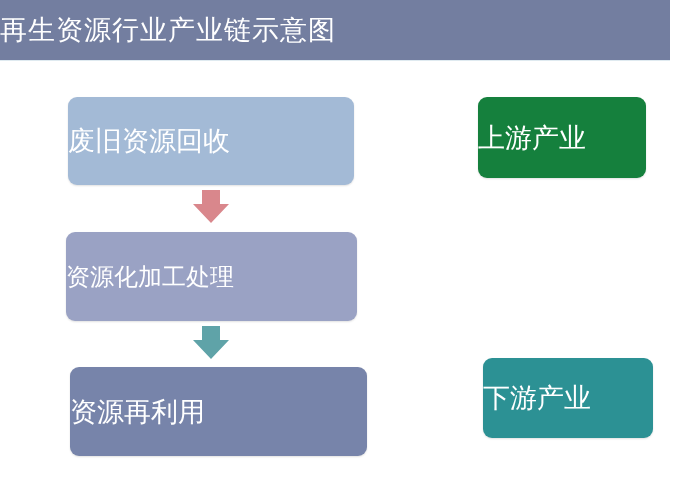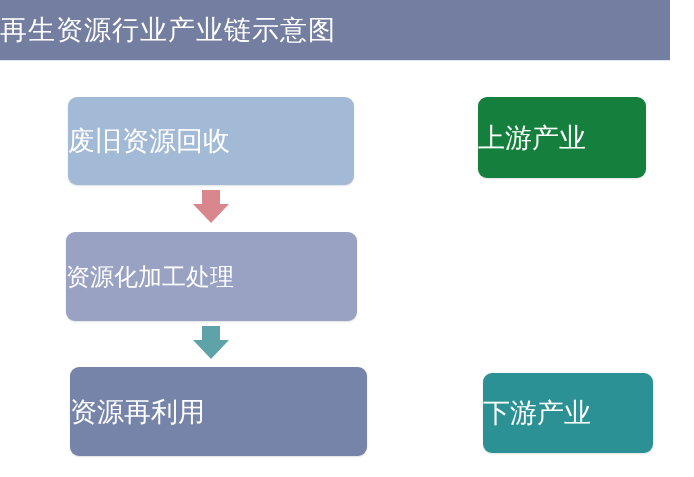--- a/index.html
+++ b/index.html
@@ -15,21 +15,21 @@
   .header-title { color:#ffffff; font-size:27px; letter-spacing:1px; }
   .box {
     position:absolute; border-radius:9px; display:flex; align-items:center; justify-content:flex-start;
     color:#ffffff; box-shadow: 0 1px 2px rgba(0,0,0,0.12);
   }
   .box span { white-space:nowrap; }
   .b1 { left:68px; top:97px; width:286px; height:88px; background:#a3bad6; font-size:27px; }
   .b2 { left:66px; top:232px; width:291px; height:89px; background:#9aa2c4; font-size:24px; }
   .b3 { left:62px; top:367px; width:297px; height:89px; background:#7784aa; font-size:27px;margin-left:8px; }
   .b4 { left:478px; top:97px; width:168px; height:81px; background:#15803d; font-size:27px; }
-  .b5 { left:483px; top:373px; width:170px; height:80px; background:#2c9194; font-size:27px; }
+  .b5 { left:483px; top:358px; width:170px; height:80px; background:#2c9194; font-size:27px; }
   .arrow { position:absolute; width:40px; height:34px; }
   .a1 { left:191px; top:190px; }
   .a2 { left:191px; top:326px; }
 </style>
 </head>
 <body>
 
 <div class="header">
   <span class="header-title">再生资源行业产业链示意图</span>
 </div>

